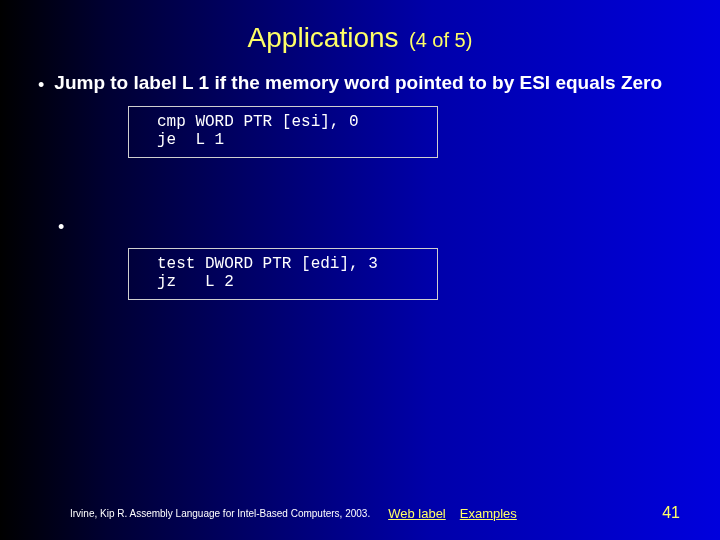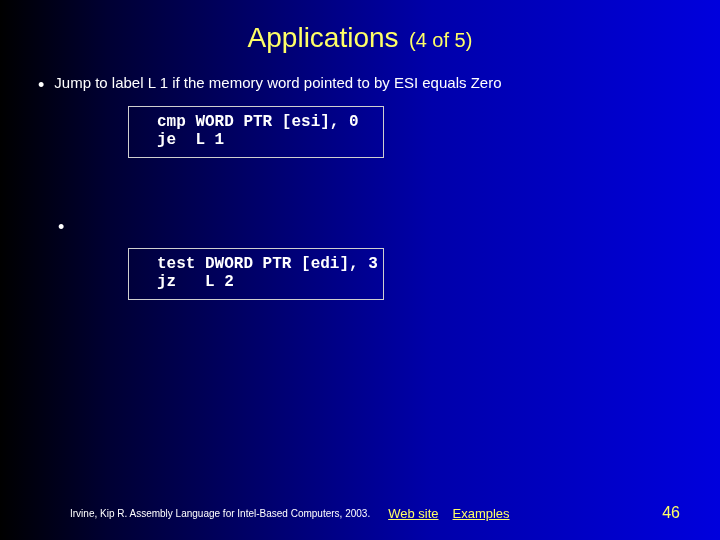--- a/index.html
+++ b/index.html
@@ -35,31 +35,32 @@
     align-items: flex-start;
     margin-bottom: 6px;
   }
   .bullet-dot {
     margin-right: 10px;
     margin-top: 2px;
     font-size: 18px;
     line-height: 22px;
   }
   .bullet-text {
-    font-size: 15px;
+    font-size: 19px;
     line-height: 22px;
+    font-weight: bold;
   }
   .code-box {
     border: 1px solid #cfcfcf;
     margin: 10px 0 0 90px;
-    width: 256px;
+    width: 310px;
     padding: 6px 10px 8px 28px;
     font-family: "Courier New", monospace;
     font-size: 16px;
-    font-weight: bold;
+    font-weight: normal;
     white-space: pre;
     line-height: 18px;
   }
   .spacer-mid { height: 56px; }
   .bullet2 { padding-left: 20px; }
   .footer {
     position: absolute;
     bottom: 18px;
     left: 0;
     width: 100%;
@@ -108,16 +109,16 @@
     <div class="bullet-dot">•</div>
   </div>
 
   <div class="code-box">test DWORD PTR [edi], 3
 jz   L 2</div>
 
 </div>
 
 <div class="footer">
   <span class="citation">Irvine, Kip R. Assembly Language for Intel-Based Computers, 2003.</span>
-  <span class="flink">Web site</span>
+  <span class="flink">Web label</span>
   <span class="flink flink2">Examples</span>
-  <span class="pagenum">46</span>
+  <span class="pagenum">41</span>
 </div>
 
 </body></html>

